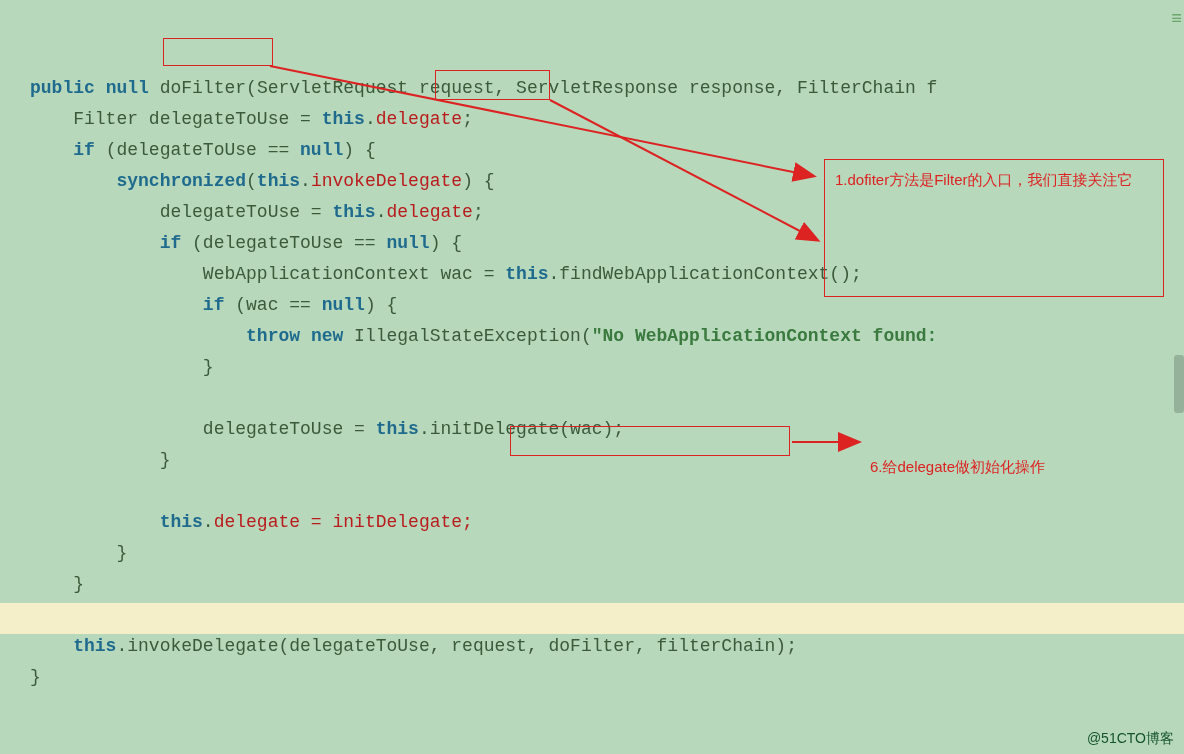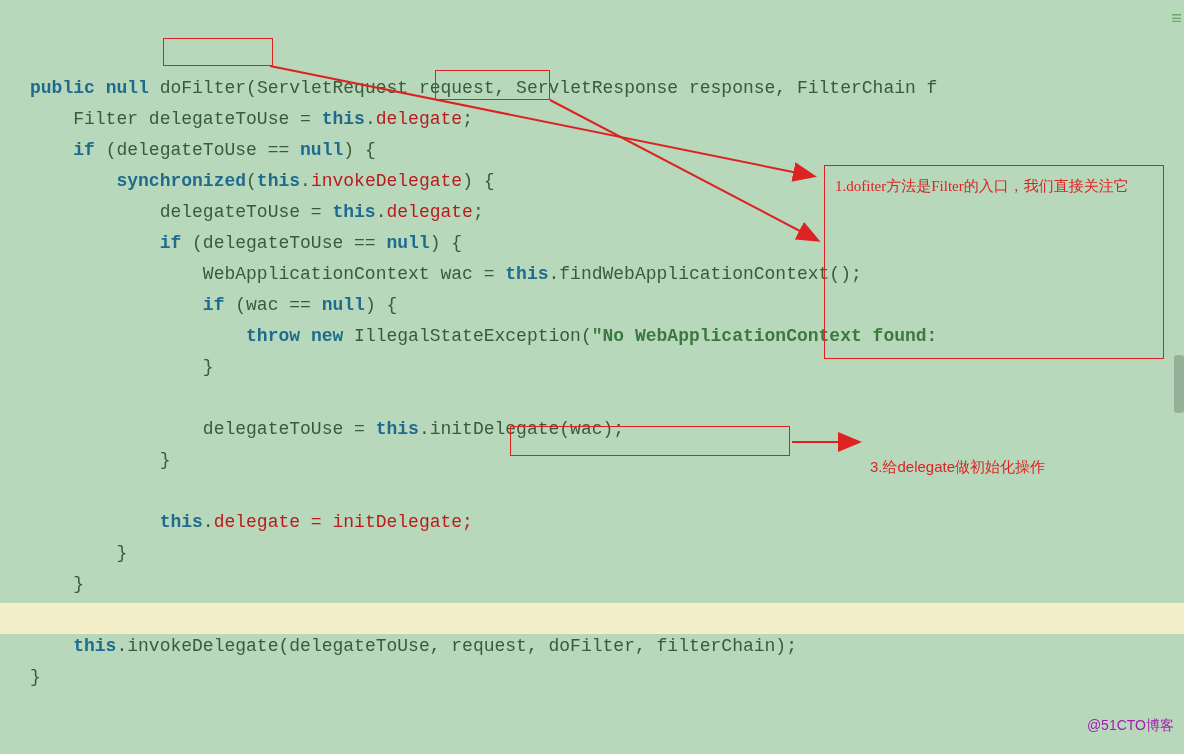--- a/index.html
+++ b/index.html
@@ -53,23 +53,23 @@
     }
     .ann-text {
       position: absolute;
       color: #d22;
       font-size: 15px;
       font-family: 'SimSun', 'Microsoft YaHei', sans-serif;
       line-height: 1.4;
     }
     .watermark {
       position: absolute;
-      bottom: 13px;
+      bottom: 0;
       right: 10px;
-      color: #a21caf;
+      color: #14532d;
       font-size: 14px;
       font-family: 'SimSun', sans-serif;
     }
     .arrow {
       position: absolute;
       pointer-events: none;
     }
     .scroll-shadow {
       position: absolute;
       right: 0;
@@ -113,25 +113,25 @@
     <span class="plain">}</span>
 
     <span class="keyword">this</span><span class="plain">.</span><span class="plain">invokeDelegate(delegateToUse, request, doFilter, filterChain);</span>
 <span class="plain">}</span>
 </div>
 
 <div class="redbox" style="left:163px; top:38px; width:110px; height:28px;"></div>
 <div class="redbox" style="left:435px; top:70px; width:115px; height:30px;"></div>
 <div class="redbox" style="left:510px; top:426px; width:280px; height:30px;"></div>
 
-<div class="annotation-box" style="left:824px; top:165px; width:340px; height:194px;font-family:Liberation Serif, serif;">
+<div class="annotation-box" style="left:824px; top:159px; width:340px; height:138px;">
   <div style="margin-bottom:12px;">1.dofiter方法是Filter的入口，我们直接关注它</div>
 </div>
 
-<div class="ann-text" style="left:870px; top:456px;">3.给delegate做初始化操作</div>
+<div class="ann-text" style="left:870px; top:456px;">6.给delegate做初始化操作</div>
 
 <svg class="arrow" style="left:265px; top:58px; width:560px; height:130px;">
   <defs>
     <marker id="ah1" markerWidth="12" markerHeight="10" refX="10" refY="5" orient="auto">
       <polygon points="0,0 12,5 0,10" fill="#d22"></polygon>
     </marker>
   </defs>
   <line x1="5" y1="8" x2="548" y2="118" stroke="#d22" stroke-width="2" marker-end="url(#ah1)"></line>
 </svg>
 

